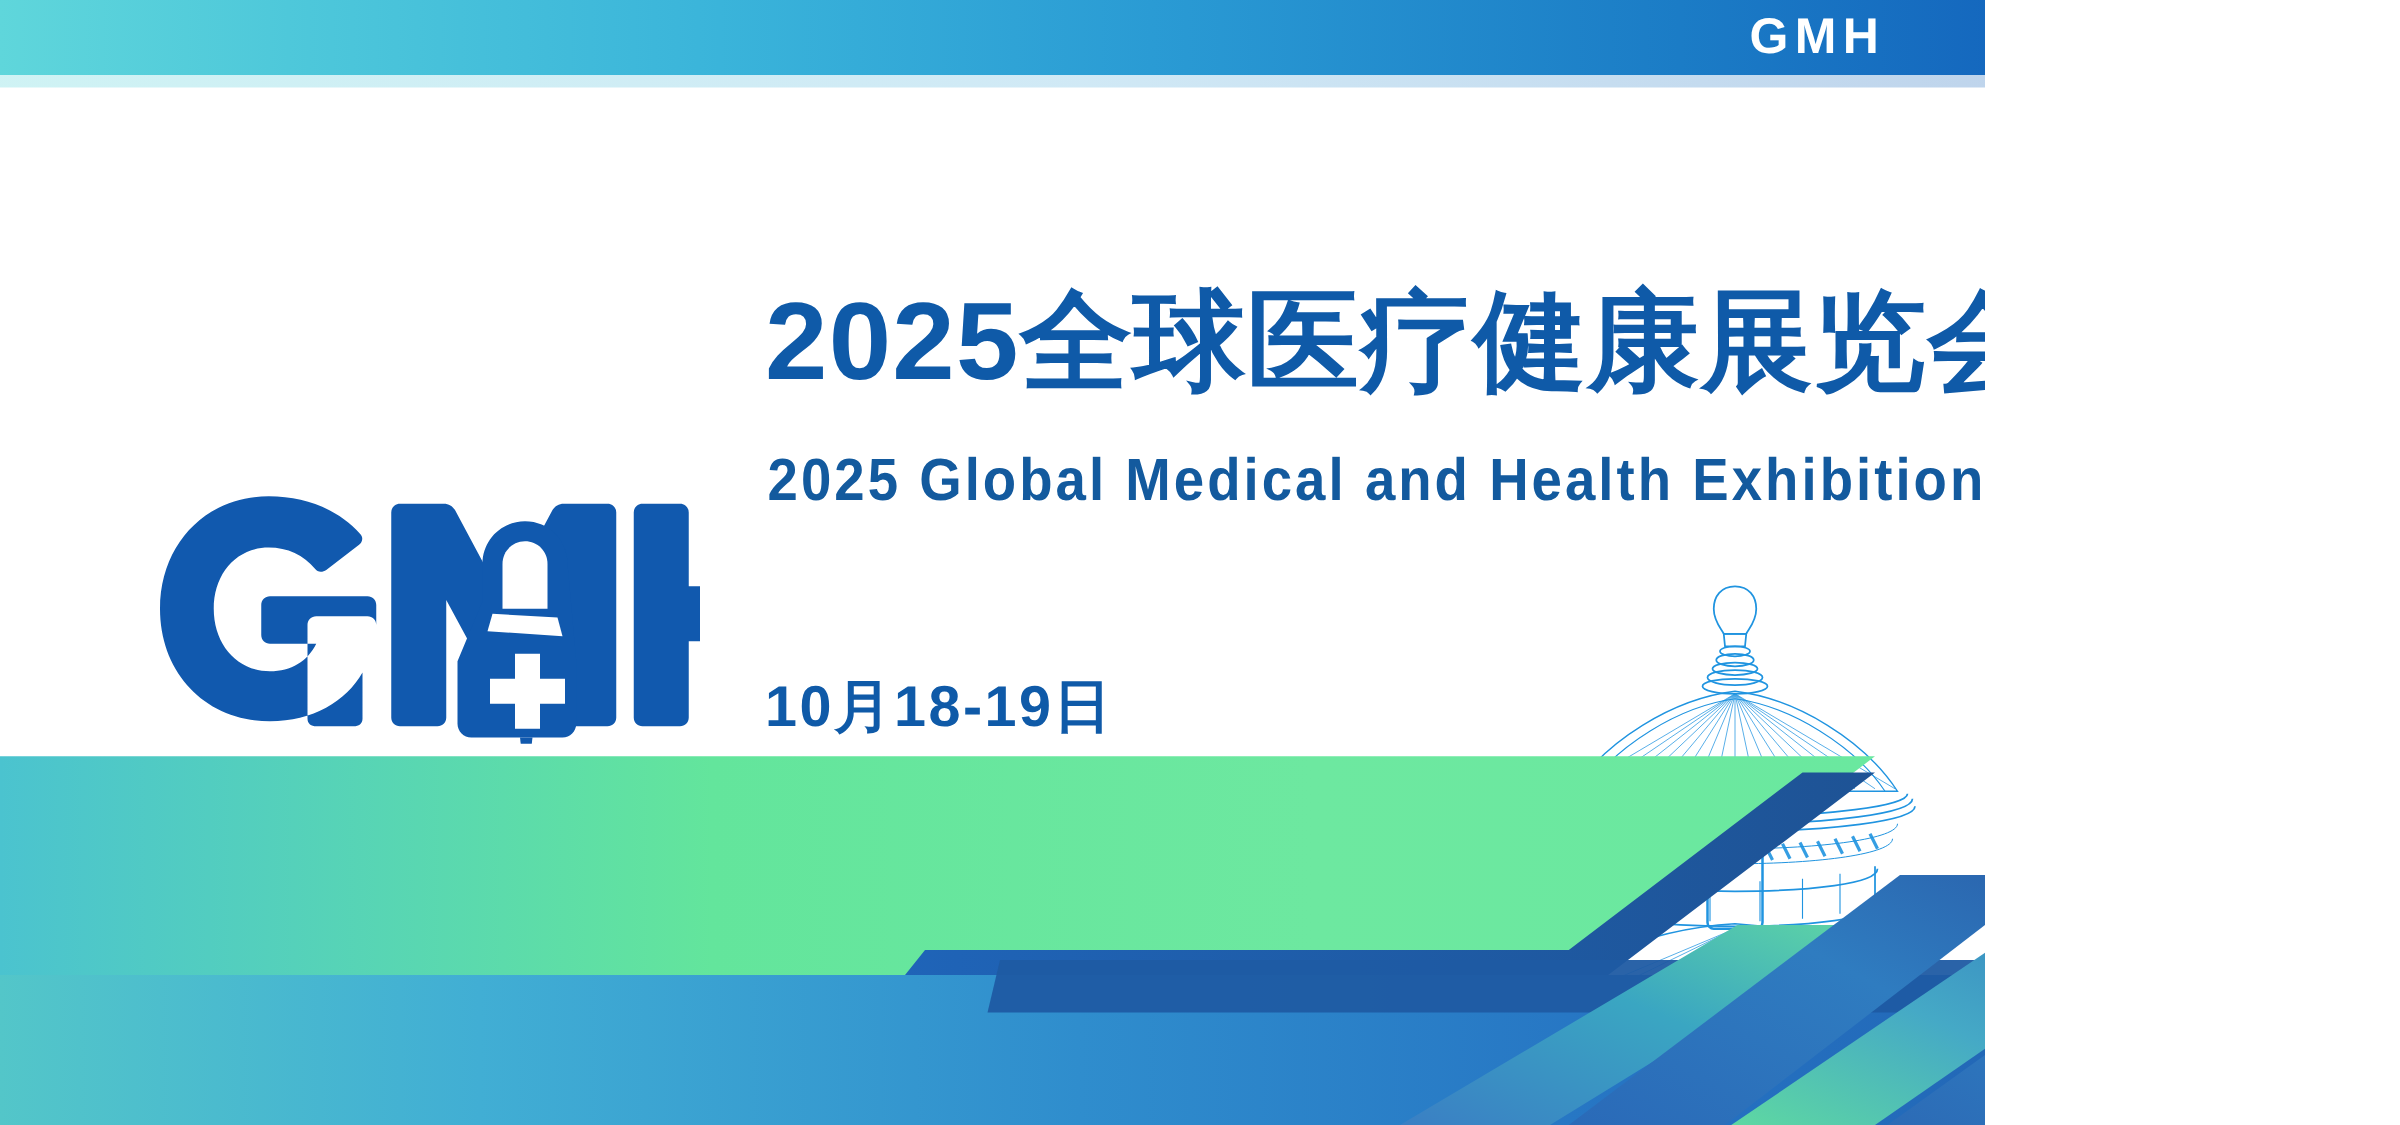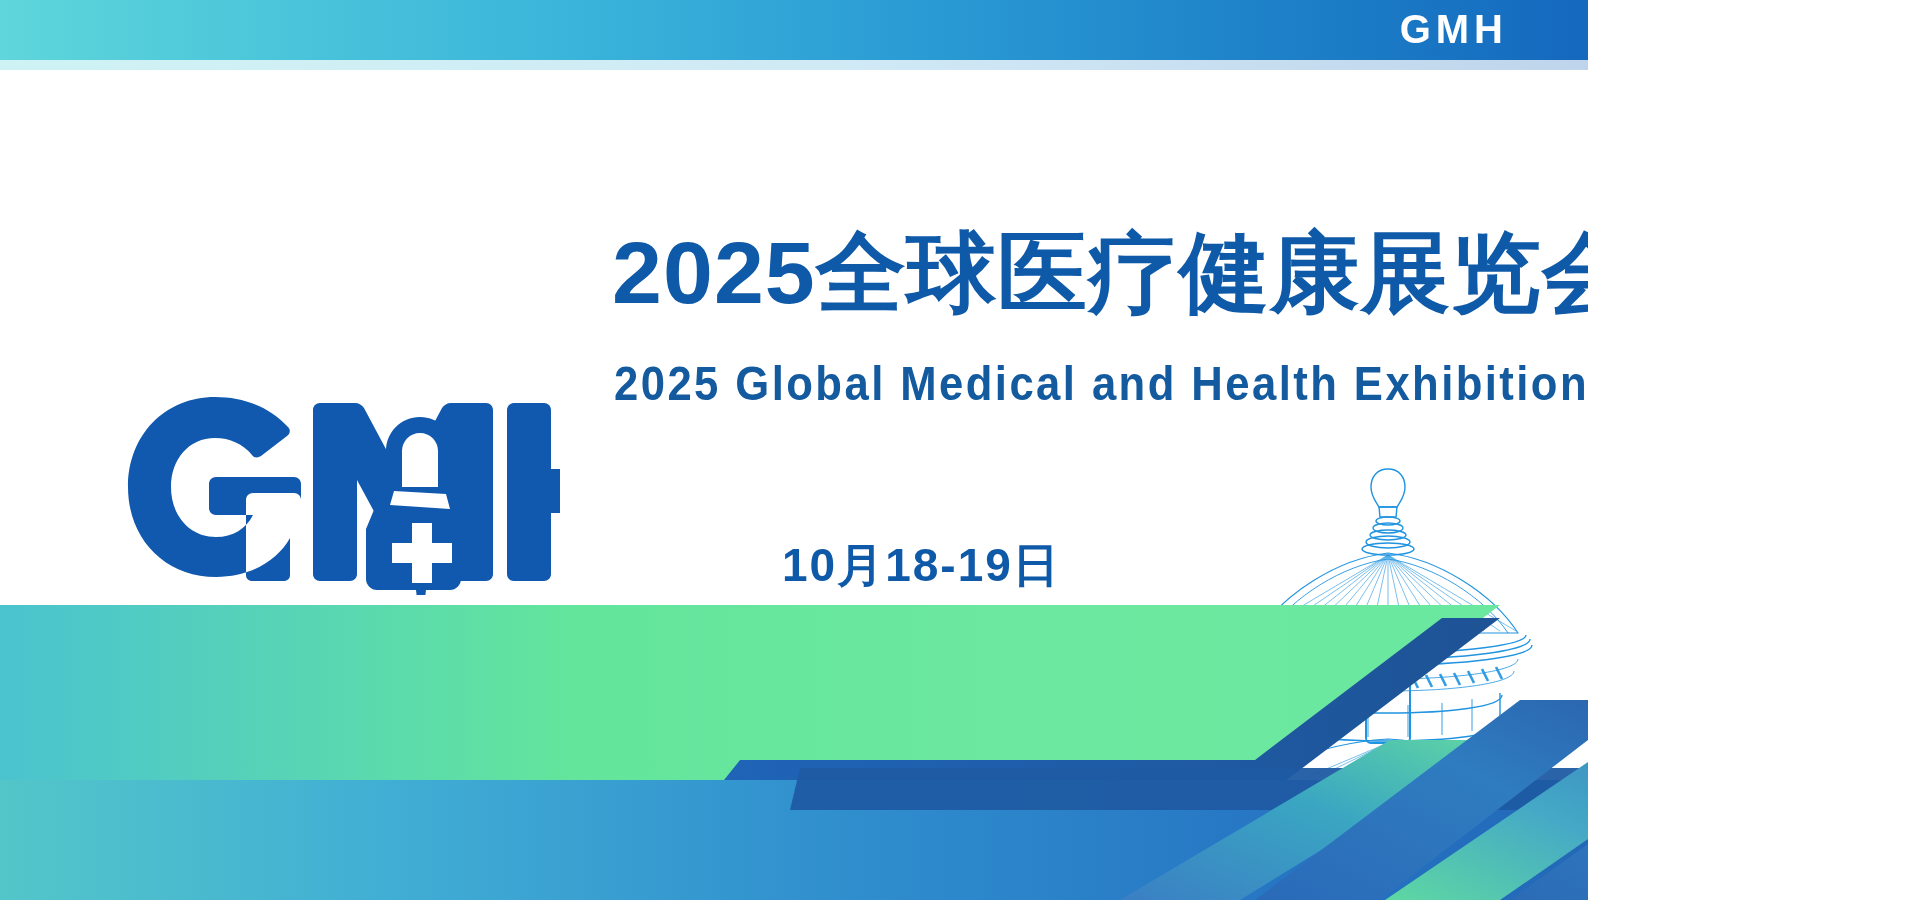--- a/index.html
+++ b/index.html
@@ -97,21 +97,21 @@
   .info-block {
     position: absolute;
     left: 612px;
     top: 540px;
     width: 760px;
   }
   .info-row {
     display: flex;
     align-items: baseline;
   }
-  .info-row.row-cn { margin-bottom: 30px; justify-content: center; }
+  .info-row.row-cn { margin-bottom: 30px; }
   .info-cell-date {
     width: 420px;
     text-align: left;
   }
   .info-cell-place {
     width: 340px;
     text-align: left;
   }
   .info-cn-text {
     font-size: 46px;

